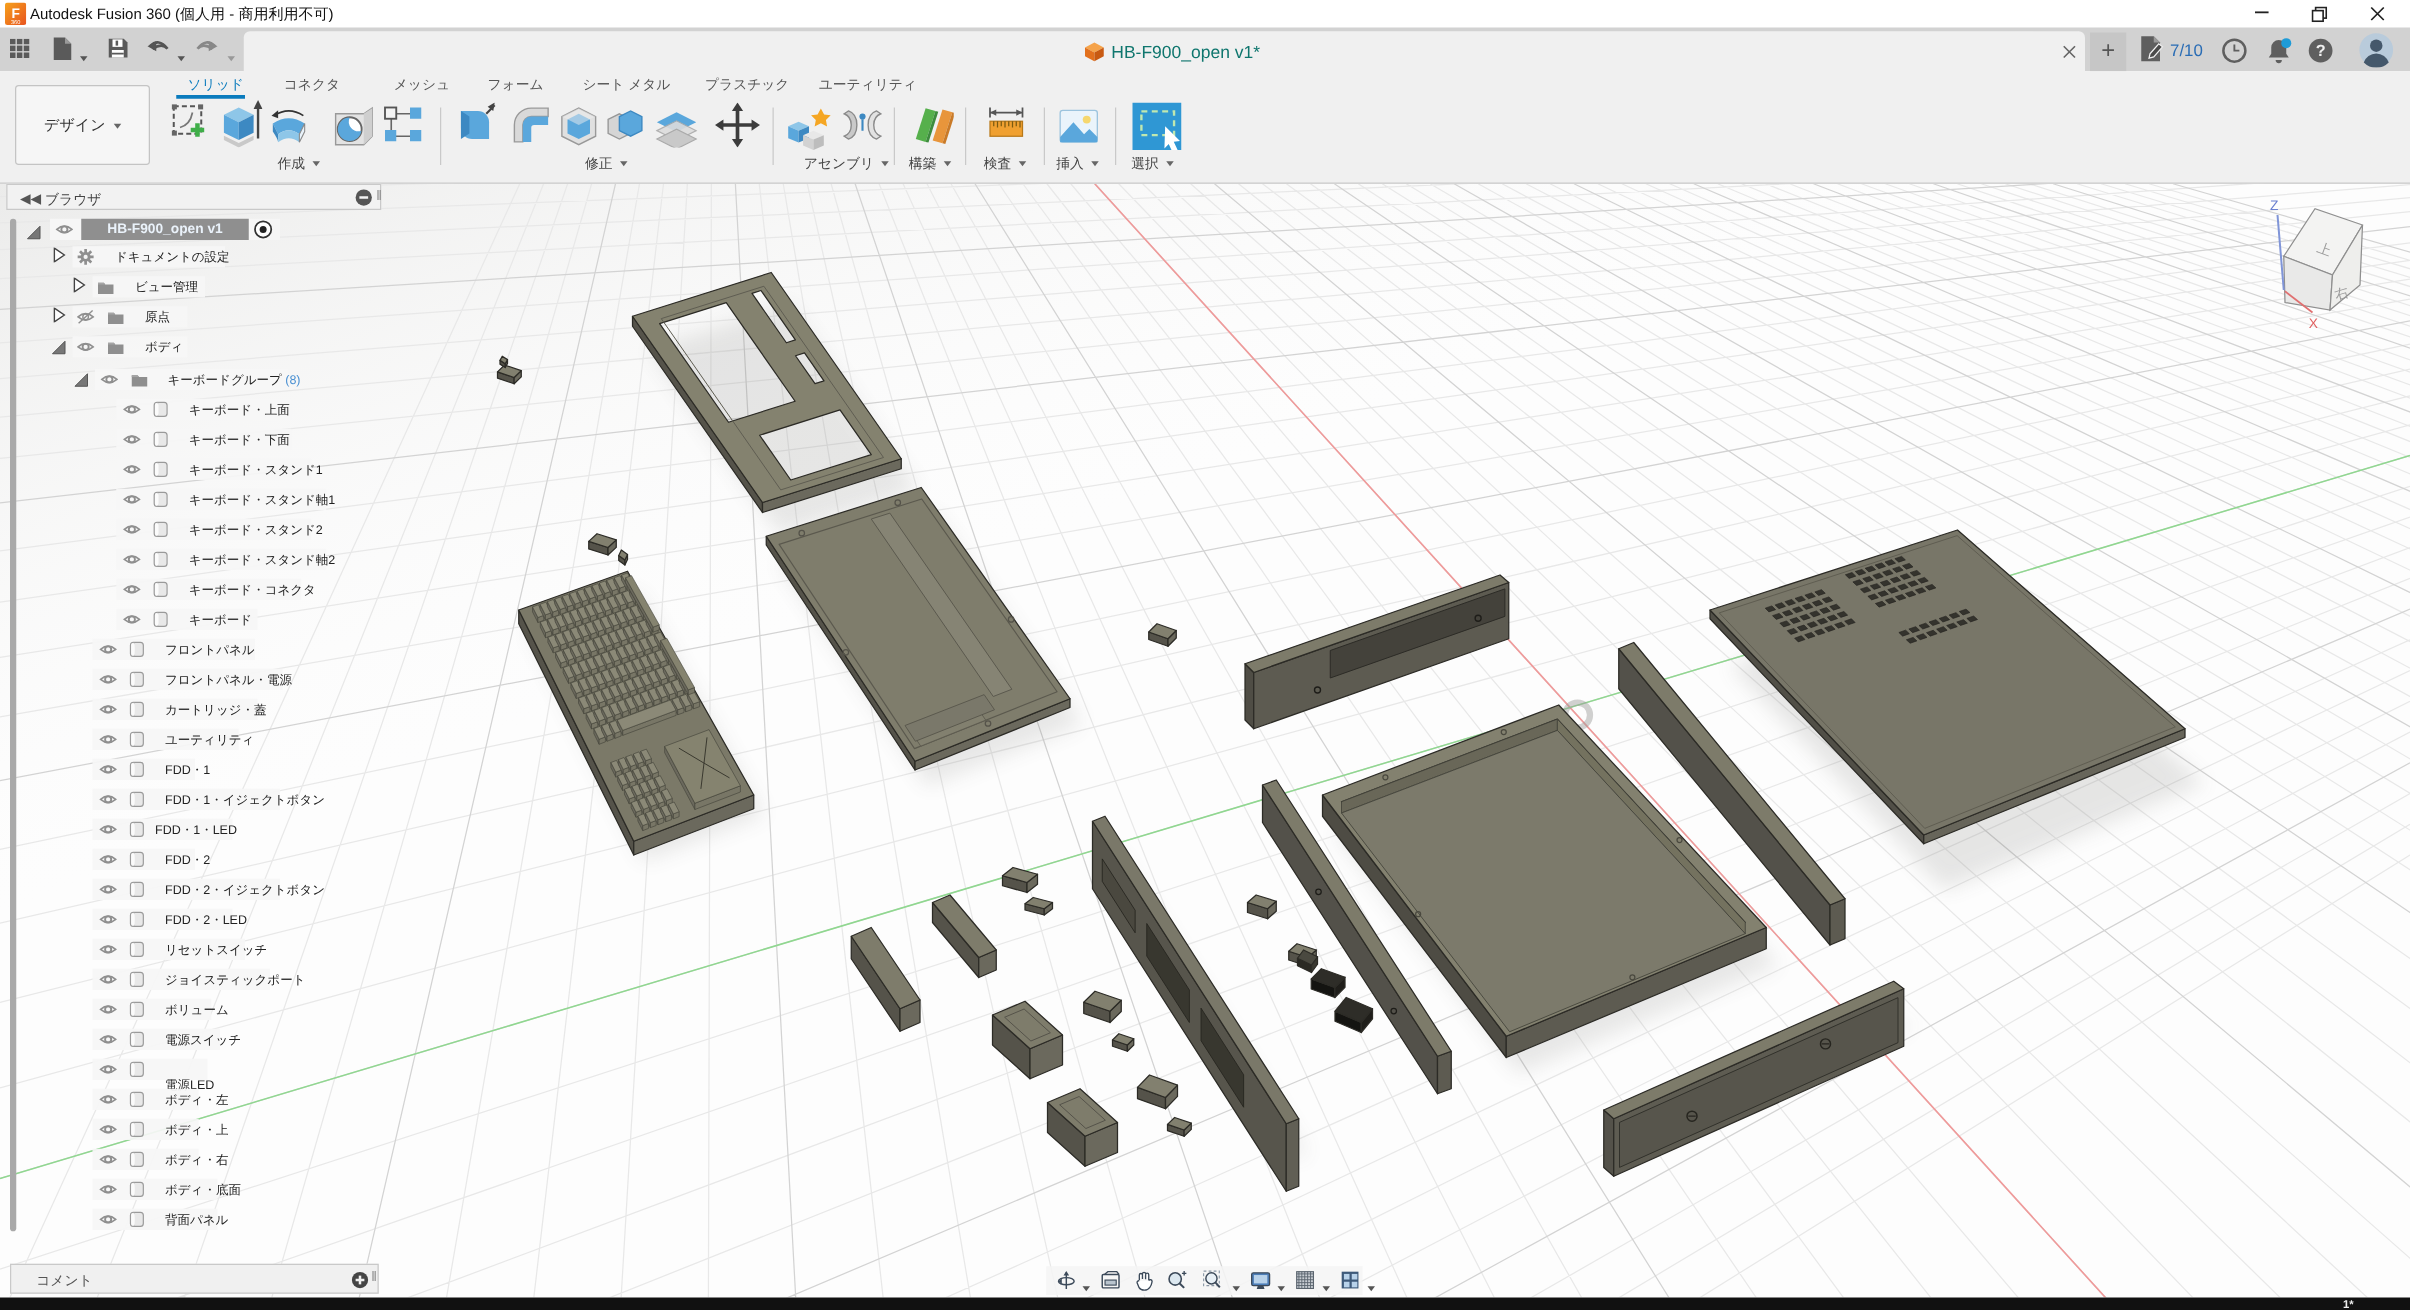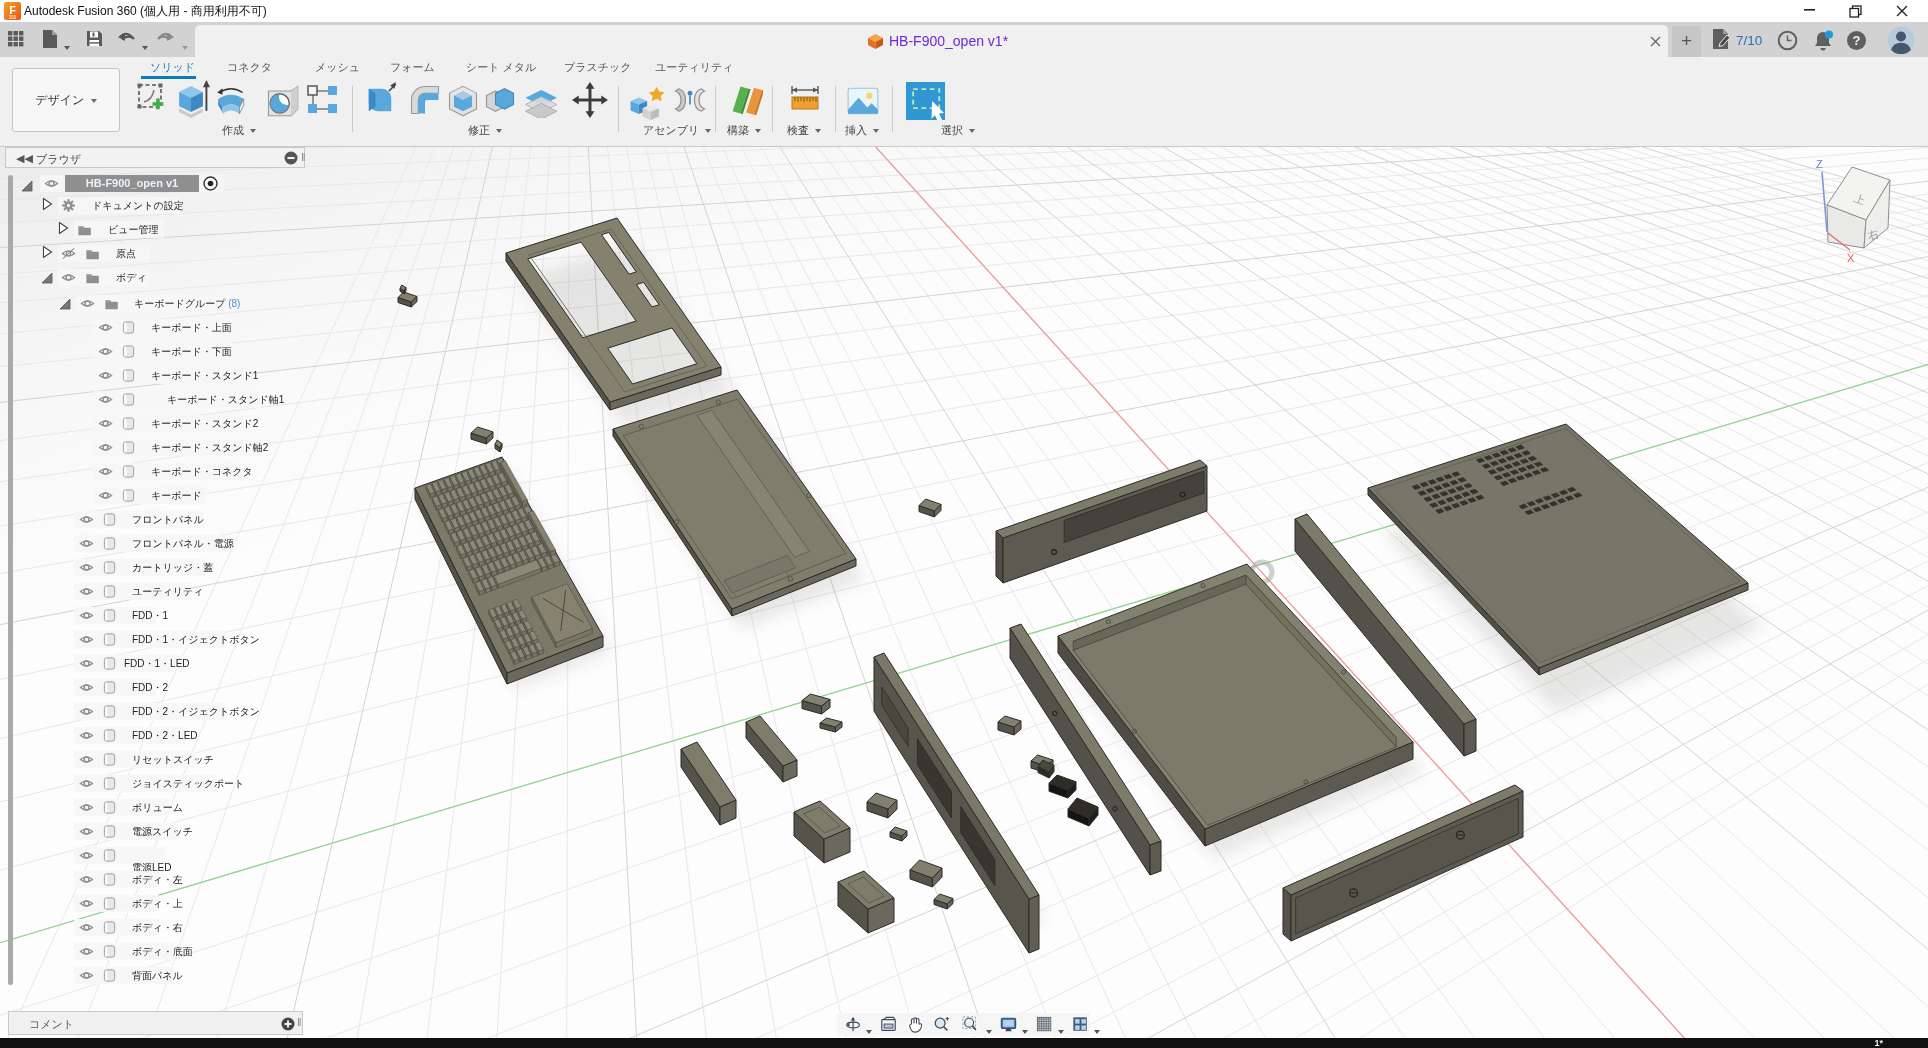--- a/index.html
+++ b/index.html
@@ -1,21 +1,21 @@
 <!DOCTYPE html>
 <html><head><meta charset="utf-8"><style>
 *{margin:0;padding:0;box-sizing:border-box}
 html,body{width:1928px;height:1048px;overflow:hidden;font-family:"Liberation Sans",sans-serif;background:#fff;position:relative}
 .abs{position:absolute}
 #titlebar{left:0;top:0;width:1928px;height:22px;background:#fff}
 #titlebar .t{position:absolute;left:24px;top:3px;font-size:12px;color:#111}
 #wb{position:absolute;right:0;top:0;width:140px;height:22px}
 #row2{left:0;top:22px;width:1928px;height:35px;background:#d2d2d2}
 #tab{position:absolute;left:195px;top:3px;width:1473px;height:32px;background:#f0f0f0;border-radius:5px 5px 0 0}
-#tab .lbl{position:absolute;left:672px;top:8px;font-size:14px;color:#6d28d9}
+#tab .lbl{position:absolute;left:672px;top:8px;font-size:14px;color:#0f766e}
 #ribbon{left:0;top:57px;width:1928px;height:90px;background:#f0f0f0;border-bottom:1px solid #c9c9c9}
 .rtab{position:absolute;top:3px;font-size:11px;color:#555}
 .rsep{position:absolute;top:29px;height:46px;width:1px;background:#c9c9c9}
 .rlbl{position:absolute;top:66px;font-size:11px;color:#444}
 .car{display:inline-block;width:0;height:0;border-left:3.5px solid transparent;border-right:3.5px solid transparent;border-top:4px solid #666;vertical-align:middle;margin-left:3px}
 #design{position:absolute;left:12px;top:11px;width:108px;height:64px;background:#f6f6f6;border:1px solid #c4c4c4;border-radius:3px;font-size:12px;color:#333;text-align:center;line-height:62px}
 #browser{left:5px;top:147px;width:300px;height:21px;background:#f2f2f2;border:1px solid #c9c9c9;font-size:11px;color:#444}
 #comment{left:8px;top:1011px;width:295px;height:24px;background:#f0f0f0;border:1px solid #c9c9c9;font-size:11px;color:#555}
 .trow{position:absolute;height:17px;font-size:10px;color:#222;white-space:nowrap}
 .tbg{position:absolute;top:0;height:17px;background:rgba(246,246,246,0.92)}
@@ -136,21 +136,21 @@
     <div class="rsep" style="left:715px"></div>
     <div class="rsep" style="left:772px"></div>
     <div class="rsep" style="left:835px"></div>
     <div class="rsep" style="left:892px"></div>
     <div class="rlbl" style="left:222px">作成 <span class="car"></span></div>
     <div class="rlbl" style="left:468px">修正 <span class="car"></span></div>
     <div class="rlbl" style="left:643px">アセンブリ <span class="car"></span></div>
     <div class="rlbl" style="left:727px">構築 <span class="car"></span></div>
     <div class="rlbl" style="left:787px">検査 <span class="car"></span></div>
     <div class="rlbl" style="left:845px">挿入 <span class="car"></span></div>
-    <div class="rlbl" style="left:941px">選択 <span class="car"></span></div>
+    <div class="rlbl" style="left:905px">選択 <span class="car"></span></div>
     <svg class="abs" style="left:136px;top:25px" width="32" height="32" viewBox="0 0 32 32">
       <g stroke="#555" stroke-width="1.6" fill="none" stroke-dasharray="4 2.5">
         <rect x="3" y="3" width="22" height="22"></rect>
       </g>
       <rect x="1.5" y="1.5" width="4" height="4" fill="#666"></rect>
       <rect x="22.5" y="1.5" width="4" height="4" fill="#666"></rect>
       <rect x="1.5" y="22.5" width="4" height="4" fill="#666"></rect>
       <path d="M8 20 Q16 18 18 8" stroke="#777" stroke-width="1.4" fill="none"></path>
       <path d="M20 17 h5 v5 h5 v5 h-5 v5 h-5 v-5 h-5 v-5 h5 Z" transform="scale(0.72) translate(8,6)" fill="#3fae49"></path>
     </svg>
@@ -1083,21 +1083,21 @@
     <div class="tbg" style="left:93px;width:168px"></div>
     <svg class="eye" style="left:98px;top:1px" viewBox="0 0 16 16">
       <path d="M1.5 8 Q8 2.5 14.5 8 Q8 13.5 1.5 8 Z" fill="none" stroke="#8f8f8f" stroke-width="1.3"></path>
       <circle cx="8" cy="8" r="2.6" fill="none" stroke="#8f8f8f" stroke-width="1.6"></circle>
     </svg>
     <svg class="eye" style="left:121px;top:1px" viewBox="0 0 16 16">
       <rect x="2.5" y="2" width="11" height="12" rx="2.5" fill="#e8e8e8" stroke="#9a9a9a" stroke-width="1"></rect>
       <path d="M5.5 2.2 Q4.5 8 5.5 13.8" fill="none" stroke="#b5b5b5" stroke-width="1"></path>
       <rect x="3.2" y="2.6" width="3" height="10.8" rx="1.5" fill="#fbfbfb" stroke="none"></rect>
     </svg>
-    <div class="abs" style="left:167px;top:2px">キーボード・スタンド軸1</div>
+    <div class="abs" style="left:151px;top:2px">キーボード・スタンド軸1</div>
   </div>
 <div class="trow" style="left:0;top:415px;width:300px">
     <div class="tbg" style="left:93px;width:156px"></div>
     <svg class="eye" style="left:98px;top:1px" viewBox="0 0 16 16">
       <path d="M1.5 8 Q8 2.5 14.5 8 Q8 13.5 1.5 8 Z" fill="none" stroke="#8f8f8f" stroke-width="1.3"></path>
       <circle cx="8" cy="8" r="2.6" fill="none" stroke="#8f8f8f" stroke-width="1.6"></circle>
     </svg>
     <svg class="eye" style="left:121px;top:1px" viewBox="0 0 16 16">
       <rect x="2.5" y="2" width="11" height="12" rx="2.5" fill="#e8e8e8" stroke="#9a9a9a" stroke-width="1"></rect>
       <path d="M5.5 2.2 Q4.5 8 5.5 13.8" fill="none" stroke="#b5b5b5" stroke-width="1"></path>

